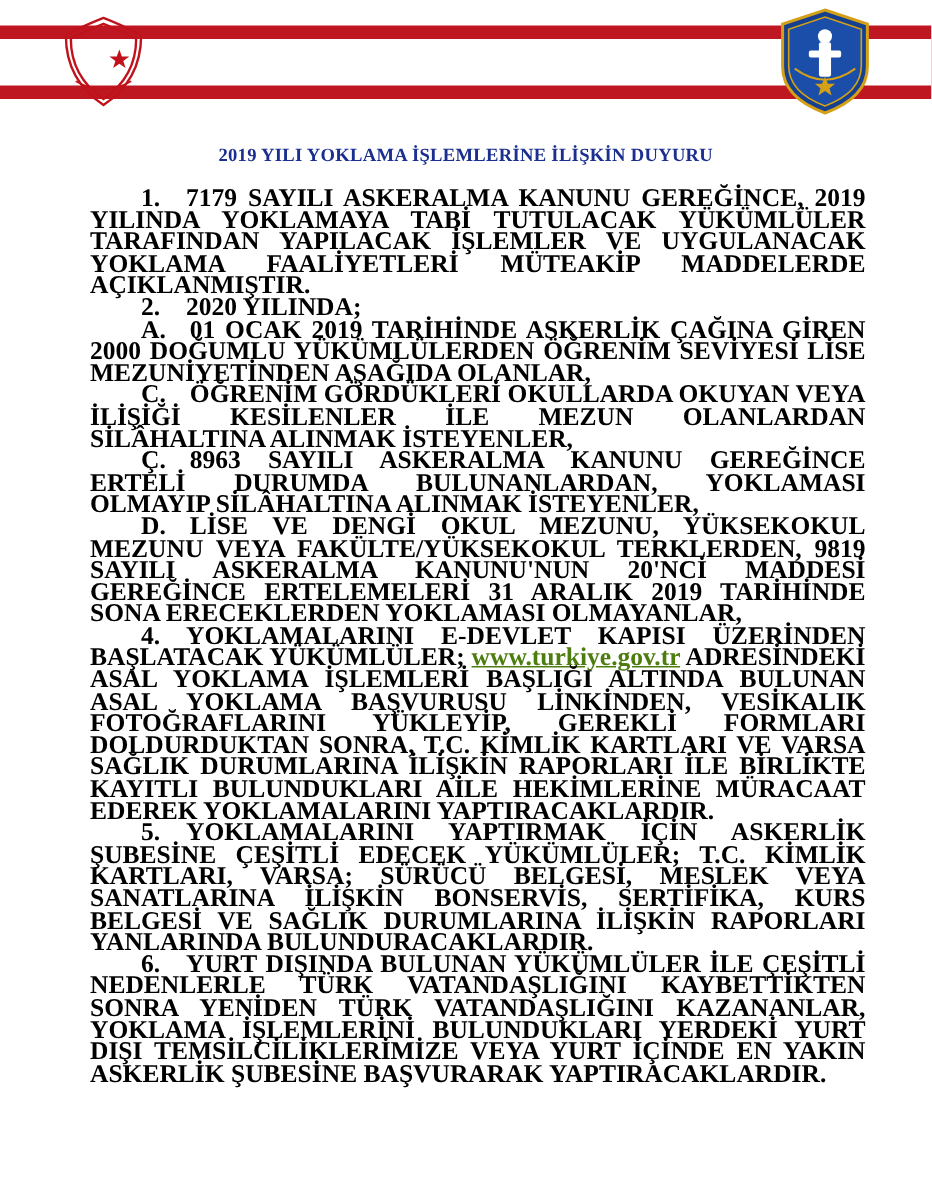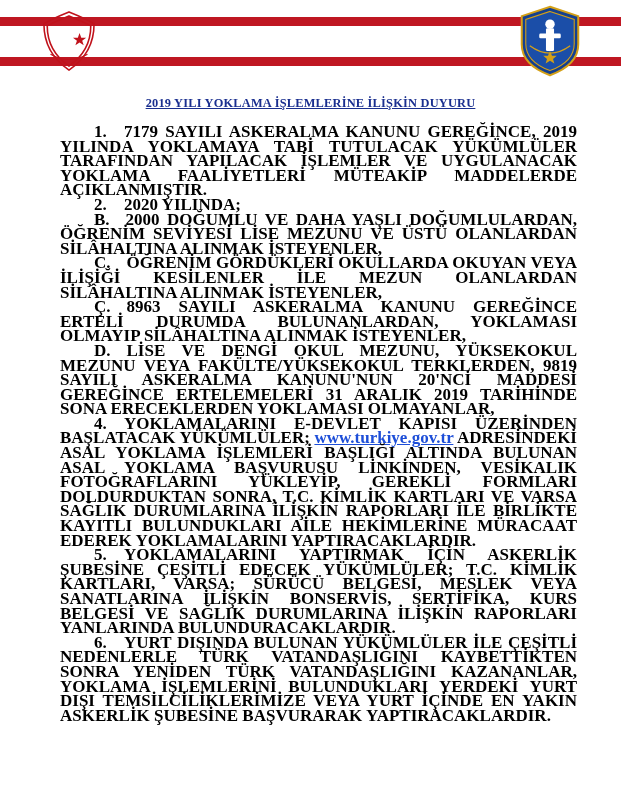--- a/index.html
+++ b/index.html
@@ -59,21 +59,20 @@
   
   .doc {
     padding: 0 44px 0 44px;
     box-sizing: border-box;
   }
   .doc-title {
     text-align: center;
     font-weight: bold;
     font-size: 12.4px;
     color: #1a2f8f;
-    text-decoration: underline;
     letter-spacing: 0.2px;
     margin-top: 12px;
     margin-bottom: 14px;
   }
   p.para {
     margin: 0 0 0 16px;
     text-align: justify;
     text-justify: inter-word;
     font-size: 17px;
     line-height: 14.6px;
@@ -86,21 +85,21 @@
   }
   p.para .num {
     display: inline-block;
     min-width: 14px;
   }
   p.para .gap {
     display: inline-block;
     width: 16px;
   }
   a.link {
-    color: #1d4ed8;
+    color: #4d7c0f;
     text-decoration: underline;
   }
 </style>
 </head>
 <body>
 
 <div class="header">
   <div class="band-fill"></div>
   <div class="band-white"></div>
 
@@ -144,24 +143,24 @@
   <div class="doc-title">2019 YILI YOKLAMA İŞLEMLERİNE İLİŞKİN DUYURU</div>
 
   <p class="para">
     <span class="ind"></span><span class="num">1.</span><span class="gap"></span><span>7179 SAYILI ASKERALMA KANUNU GEREĞİNCE, 2019 YILINDA YOKLAMAYA TABİ TUTULACAK YÜKÜMLÜLER TARAFINDAN YAPILACAK İŞLEMLER VE UYGULANACAK YOKLAMA FAALİYETLERİ MÜTEAKİP MADDELERDE AÇIKLANMIŞTIR.</span>
   </p>
 
   <p class="para">
     <span class="ind"></span><span class="num">2.</span><span class="gap"></span><span>2020 YILINDA;</span>
   </p>
 
+  <p class="para">
+    <span class="ind"></span><span class="num">A.</span><span class="gap"></span><span>01 OCAK 2019 TARİHİNDE ASKERLİK ÇAĞINA GİREN 2000 DOĞUMLU YÜKÜMLÜLERDEN ÖĞRENİM SEVİYESİ LİSE MEZUNİYETİNDEN AŞAĞIDA OLANLAR,</span>
+  </p>
 
-  <p class="para">
-    <span class="ind"></span><span class="num">B.</span><span class="gap"></span><span>2000 DOĞUMLU VE DAHA YAŞLI DOĞUMLULARDAN, ÖĞRENİM SEVİYESİ LİSE MEZUNU VE ÜSTÜ OLANLARDAN SİLÂHALTINA ALINMAK İSTEYENLER,</span>
-  </p>
 
   <p class="para">
     <span class="ind"></span><span class="num">C.</span><span class="gap"></span><span>ÖĞRENİM GÖRDÜKLERİ OKULLARDA OKUYAN VEYA İLİŞİĞİ KESİLENLER İLE MEZUN OLANLARDAN SİLÂHALTINA ALINMAK İSTEYENLER,</span>
   </p>
 
   <p class="para">
     <span class="ind"></span><span class="num">Ç.</span><span class="gap"></span><span>8963 SAYILI ASKERALMA KANUNU GEREĞİNCE ERTELİ DURUMDA BULUNANLARDAN, YOKLAMASI OLMAYIP SİLÂHALTINA ALINMAK İSTEYENLER,</span>
   </p>
 
   <p class="para">

